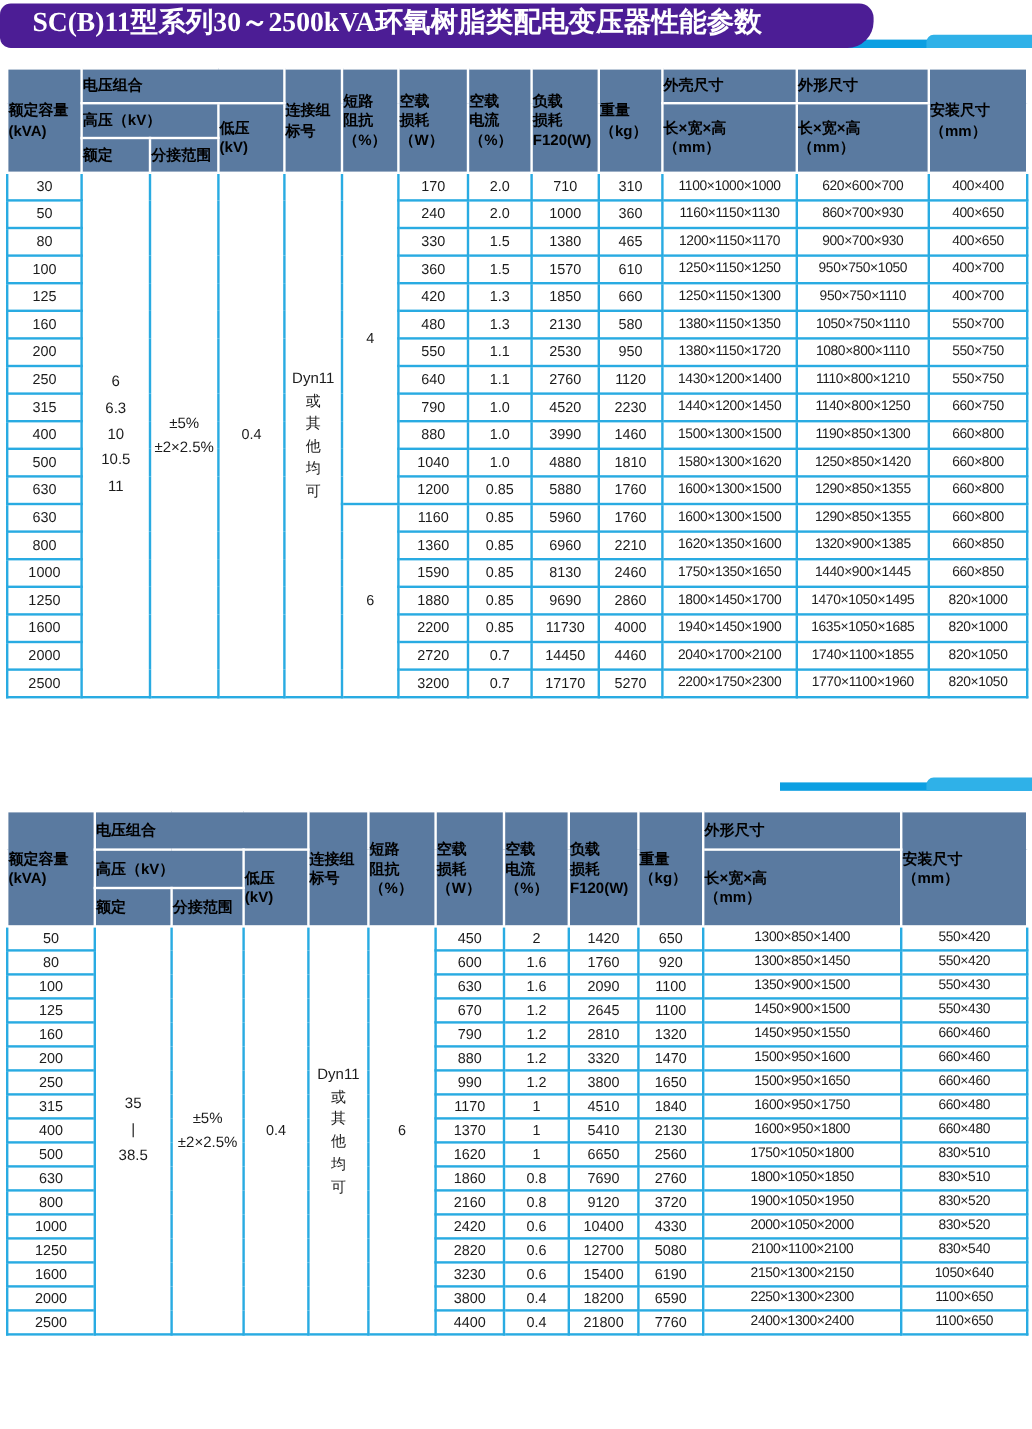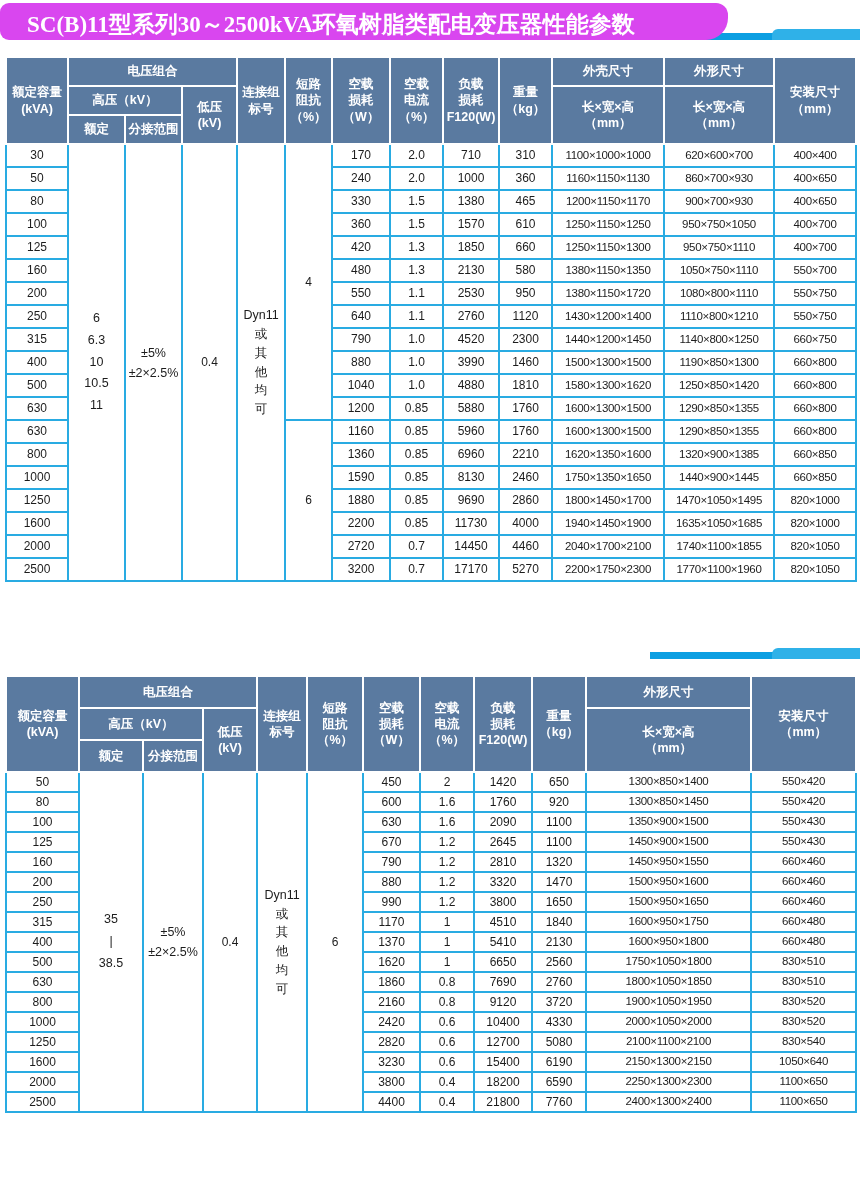--- a/index.html
+++ b/index.html
@@ -8,44 +8,44 @@
     width:860px; height:1191px;
     font-family:"Liberation Sans","DejaVu Sans",sans-serif;
     -webkit-font-smoothing:antialiased;
   }
   .page { position:relative; width:860px; height:1191px; overflow:hidden; }
 
   
   .title-bar { position:relative; height:41px; }
   .title-main {
     position:absolute; left:0; top:3px; width:728px; height:37px;
-    background:#d946ef;
+    background:#4c1d95;
     border-radius:9px 12px 22px 9px;
-    display:flex; align-items:flex-end; padding-left:27px;
+    display:flex; align-items:flex-start; padding-left:27px;
   }
   .title-main span {
     color:#fff; font-weight:bold; font-size:23px; letter-spacing:0px;
     font-family:"Liberation Serif","DejaVu Serif",serif;
     white-space:nowrap;
   }
   .title-strip { position:absolute; left:650px; right:0; top:33px; height:7px; background:#0c9fe2; }
   .title-tab { position:absolute; right:0; top:29px; width:88px; height:11px; background:#2fb1e8; border-radius:6px 0 0 0; }
 
   
   table {
     border-collapse:collapse; table-layout:fixed;
     width:850px; margin-left:5px;
     border:2px solid #29abe2;
   }
   thead th {
-    background:#5a7aa0; color:#ffffff;
+    background:#5a7aa0; color:#000000;
     border:2px solid #ffffff;
     font-size:12.5px; font-weight:bold;
     white-space:pre-line; line-height:1.3;
-    padding:1px 0; text-align:center; vertical-align:middle;
+    padding:1px 0; text-align:left; vertical-align:middle;
   }
   tbody td {
     background:#fff; color:#1c1c1c;
     border:2px solid #29abe2;
     font-size:12px; text-align:center; vertical-align:middle;
     white-space:pre-line; padding:0; line-height:1.2;
   }
   .t1 thead th { height:29px; }
   .t1 tbody td { height:23px; }
   .t2 thead th { height:32px; }
@@ -223,21 +223,21 @@
               <td class="num">1120</td>
               <td class="dims">1430×1200×1400</td>
               <td class="dims">1110×800×1210</td>
               <td class="dims">550×750</td>
             </tr>
             <tr>
               <td class="num">315</td>
               <td class="num">790</td>
               <td class="num">1.0</td>
               <td class="num">4520</td>
-              <td class="num">2300</td>
+              <td class="num">2230</td>
               <td class="dims">1440×1200×1450</td>
               <td class="dims">1140×800×1250</td>
               <td class="dims">660×750</td>
             </tr>
             <tr>
               <td class="num">400</td>
               <td class="num">880</td>
               <td class="num">1.0</td>
               <td class="num">3990</td>
               <td class="num">1460</td>

